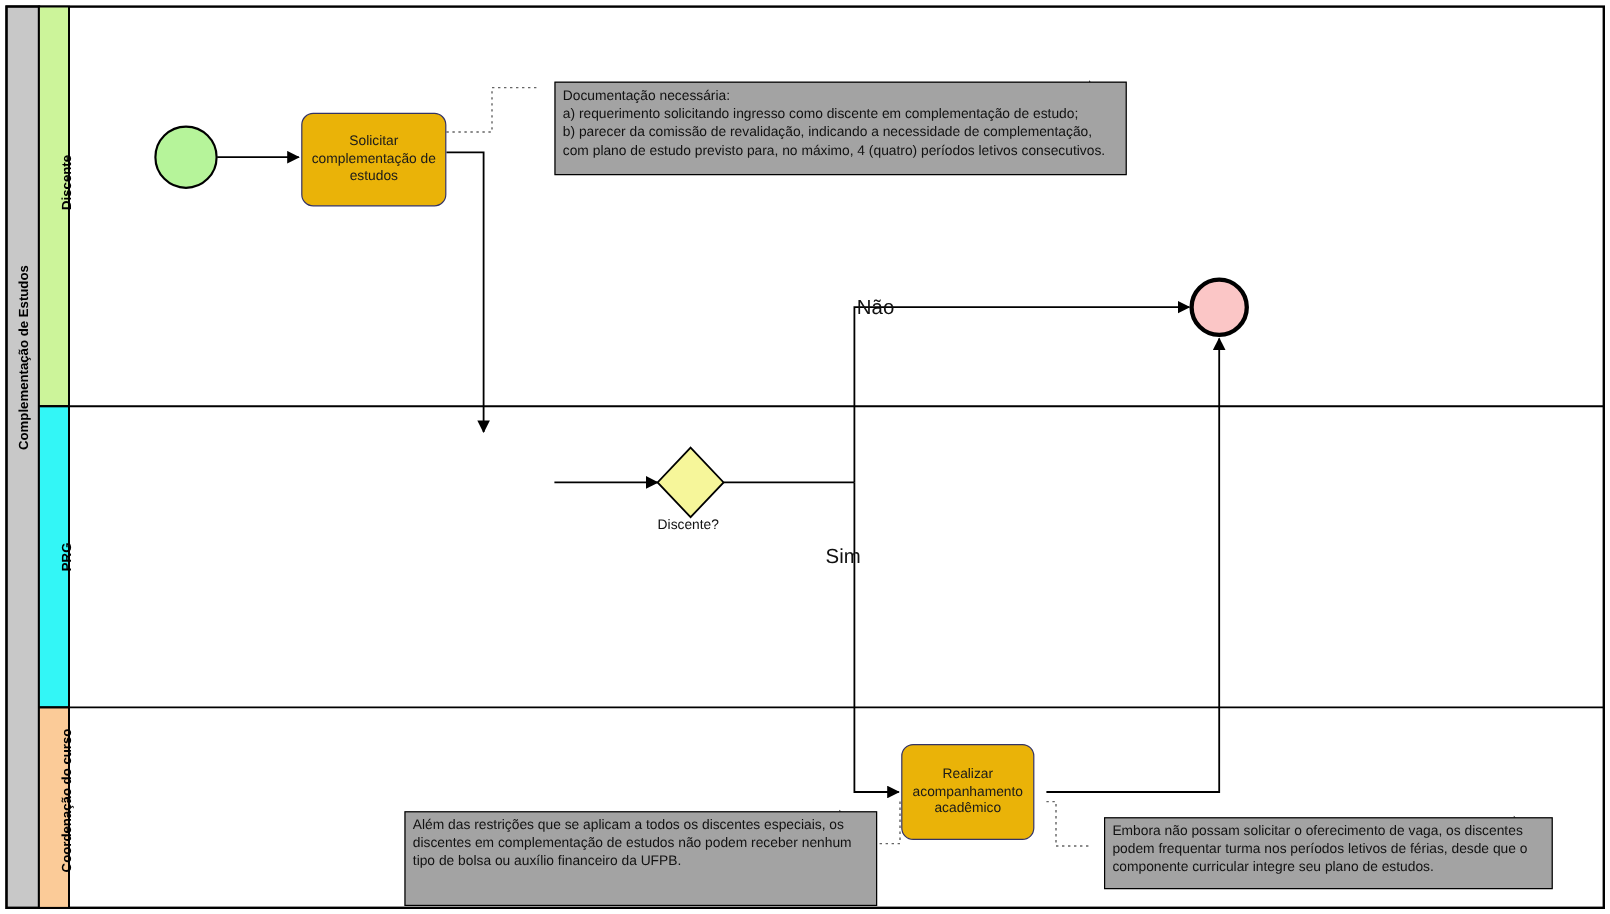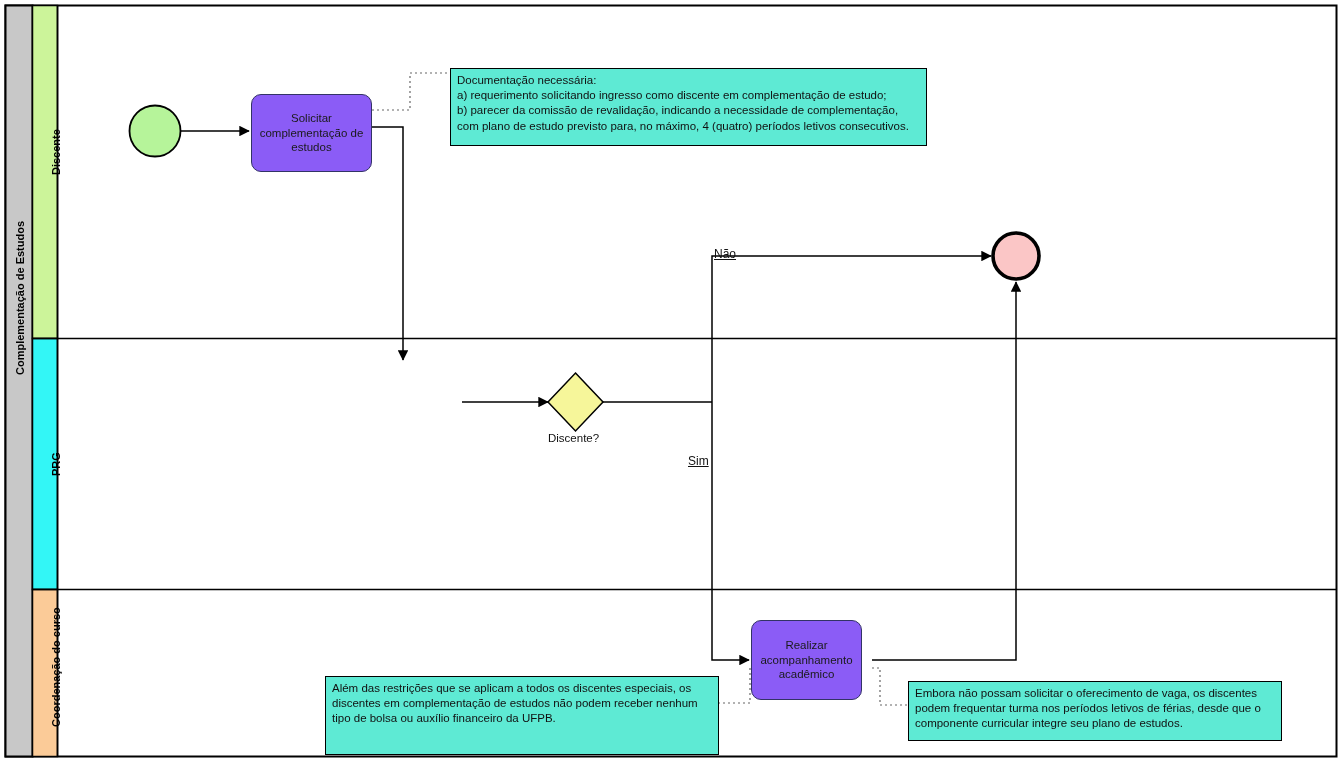--- a/index.html
+++ b/index.html
@@ -36,50 +36,50 @@
     position: absolute;
     font-size: 11px;
     font-weight: bold;
     color: #000000;
     white-space: nowrap;
     transform-origin: 0 0;
   }
   .task {
     position: absolute;
     box-sizing: border-box;
-    background: #8b5cf6;
+    background: #eab308;
     border: 1px solid #333366;
     border-radius: 10px;
     display: flex;
     align-items: center;
     justify-content: flex-end;
     text-align: center;
     font-size: 11.5px;
     color: #1a1a1a;
     line-height: 1.3;
     padding: 2px 6px;
   }
   .task span { display: block; }
   .annotation {
     position: absolute;
     box-sizing: border-box;
-    background: #5eead4;
+    background: #a3a3a3;
     border: 1px solid #000000;
     font-size: 11.5px;
     color: #111111;
     line-height: 1.32;
     padding: 4px 5px 3px 6px;
     white-space: pre-line;
+    margin-left: 12px;
   }
   .edge-label {
     position: absolute;
-    font-size: 12px;
+    font-size: 17px;
     color: #111111;
     white-space: nowrap;
-    text-decoration: underline;
   }
   .gw-label {
     position: absolute;
     font-size: 11.5px;
     color: #111111;
     white-space: nowrap;
   }
 </style>
 </head>
 <body>

